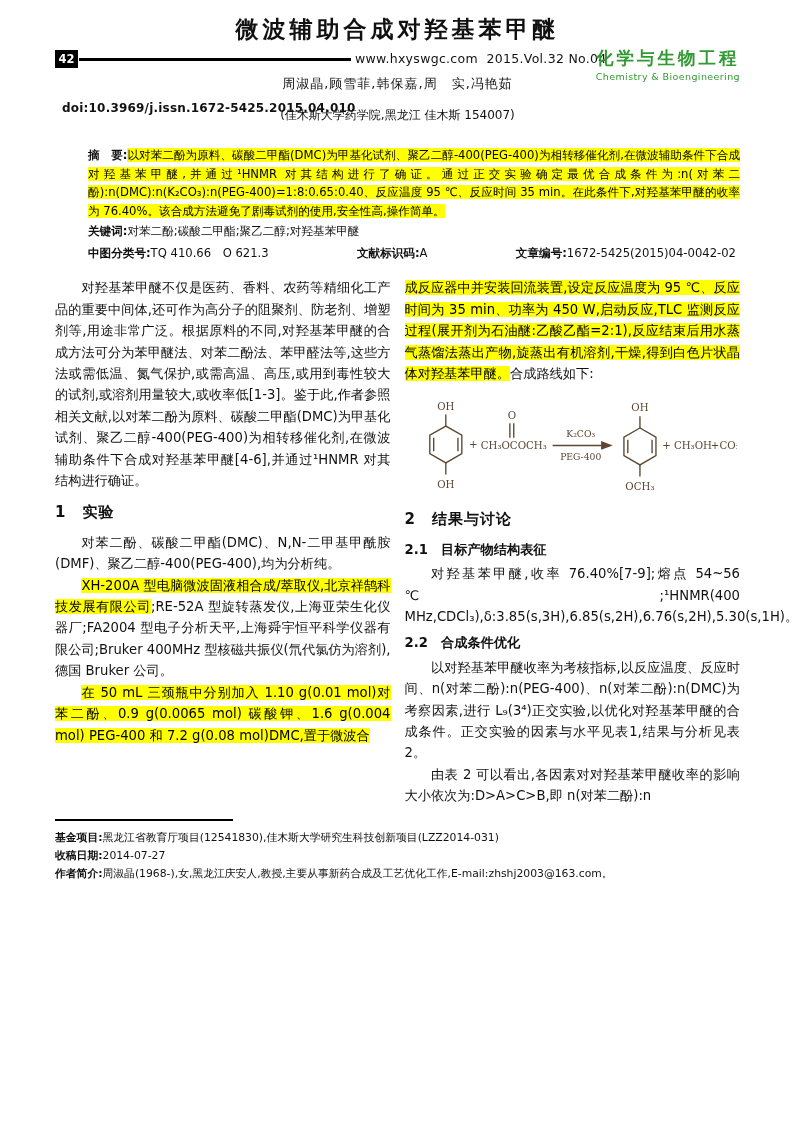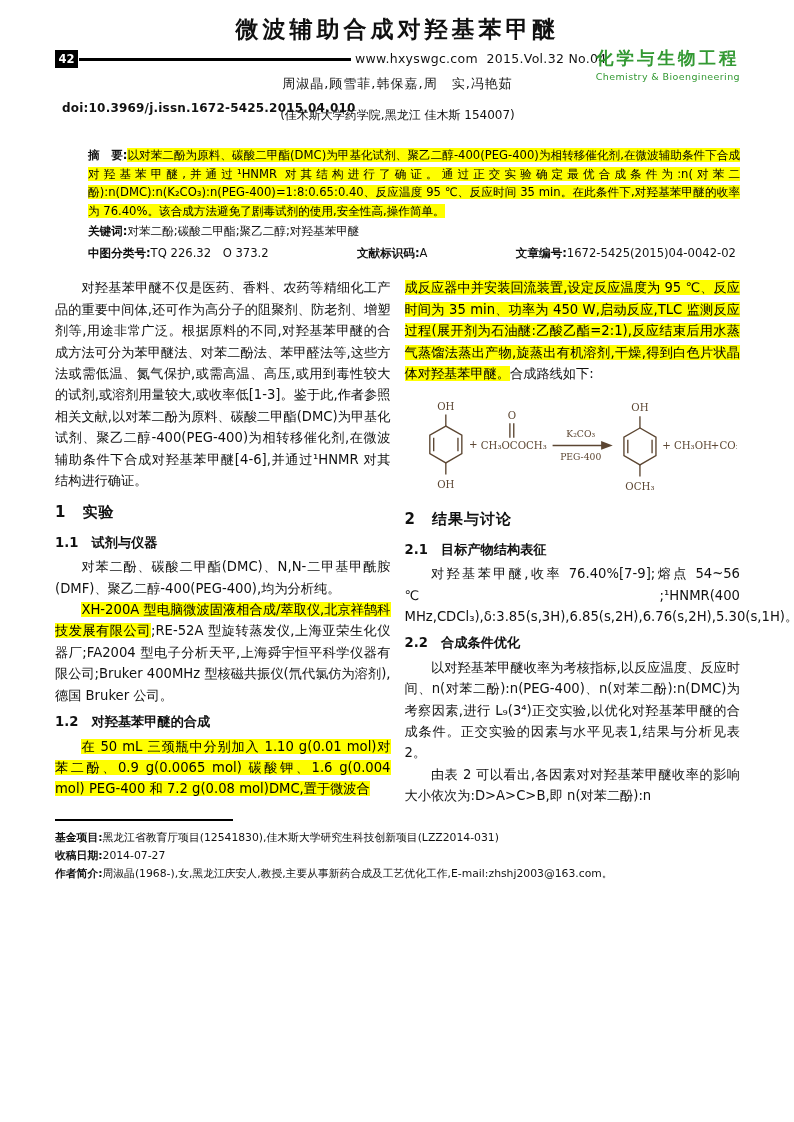--- a/index.html
+++ b/index.html
@@ -81,36 +81,34 @@
 
   <div class="front">
     <h1 class="title">微波辅助合成对羟基苯甲醚</h1>
     <div class="authors">周淑晶,顾雪菲,韩保嘉,周　实,冯艳茹</div>
     <div class="affil">(佳木斯大学药学院,黑龙江 佳木斯 154007)</div>
 
     <div class="meta-block">
       <div class="abstract"><b>摘　要:</b><mark>以对苯二酚为原料、碳酸二甲酯(DMC)为甲基化试剂、聚乙二醇-400(PEG-400)为相转移催化剂,在微波辅助条件下合成对羟基苯甲醚,并通过¹HNMR 对其结构进行了确证。通过正交实验确定最优合成条件为:n(对苯二酚):n(DMC):n(K₂CO₃):n(PEG-400)=1:8:0.65:0.40、反应温度 95 ℃、反应时间 35 min。在此条件下,对羟基苯甲醚的收率为 76.40%。该合成方法避免了剧毒试剂的使用,安全性高,操作简单。</mark></div>
       <div class="kw"><b>关键词:</b><span>对苯二酚;碳酸二甲酯;聚乙二醇;对羟基苯甲醚</span></div>
       <div class="cls">
-        <span><b>中图分类号:</b><span>TQ 226.32　O 373.2</span></span>
+        <span><b>中图分类号:</b><span>TQ 410.66　O 621.3</span></span>
         <span><b>文献标识码:</b><span>A</span></span>
         <span><b>文章编号:</b><span>1672-5425(2015)04-0042-02</span></span>
       </div>
     </div>
   </div>
 
   <div class="columns">
 
     <div class="col">
       <p>对羟基苯甲醚不仅是医药、香料、农药等精细化工产品的重要中间体,还可作为高分子的阻聚剂、防老剂、增塑剂等,用途非常广泛。根据原料的不同,对羟基苯甲醚的合成方法可分为苯甲醚法、对苯二酚法、苯甲醛法等,这些方法或需低温、氮气保护,或需高温、高压,或用到毒性较大的试剂,或溶剂用量较大,或收率低[1-3]。鉴于此,作者参照相关文献,以对苯二酚为原料、碳酸二甲酯(DMC)为甲基化试剂、聚乙二醇-400(PEG-400)为相转移催化剂,在微波辅助条件下合成对羟基苯甲醚[4-6],并通过¹HNMR 对其结构进行确证。</p>
       <h2 class="sec">1　实验</h2>
-      <h3 class="sub">1.1　试剂与仪器</h3>
       <p>对苯二酚、碳酸二甲酯(DMC)、N,N-二甲基甲酰胺(DMF)、聚乙二醇-400(PEG-400),均为分析纯。</p>
       <p><mark>XH-200A 型电脑微波固液相合成/萃取仪,北京祥鹄科技发展有限公司</mark><span>;RE-52A 型旋转蒸发仪,上海亚荣生化仪器厂;FA2004 型电子分析天平,上海舜宇恒平科学仪器有限公司;Bruker 400MHz 型核磁共振仪(氘代氯仿为溶剂),德国 Bruker 公司。</span></p>
-      <h3 class="sub">1.2　对羟基苯甲醚的合成</h3>
       <p><mark>在 50 mL 三颈瓶中分别加入 1.10 g(0.01 mol)对苯二酚、0.9 g(0.0065 mol) 碳酸钾、1.6 g(0.004 mol) PEG-400 和 7.2 g(0.08 mol)DMC,置于微波合</mark></p>
     </div>
 
     <div class="col">
       <p class="noindent"><mark>成反应器中并安装回流装置,设定反应温度为 95 ℃、反应时间为 35 min、功率为 450 W,启动反应,TLC 监测反应过程(展开剂为石油醚:乙酸乙酯=2:1),反应结束后用水蒸气蒸馏法蒸出产物,旋蒸出有机溶剂,干燥,得到白色片状晶体对羟基苯甲醚。</mark><span>合成路线如下:</span></p>
 
       <div class="scheme">
         <svg width="330" height="108" viewBox="0 0 340 111">
 
           <polygon class="bond" points="40,37 23.5,46.5 23.5,65.5 40,75 56.5,65.5 56.5,46.5"></polygon>

